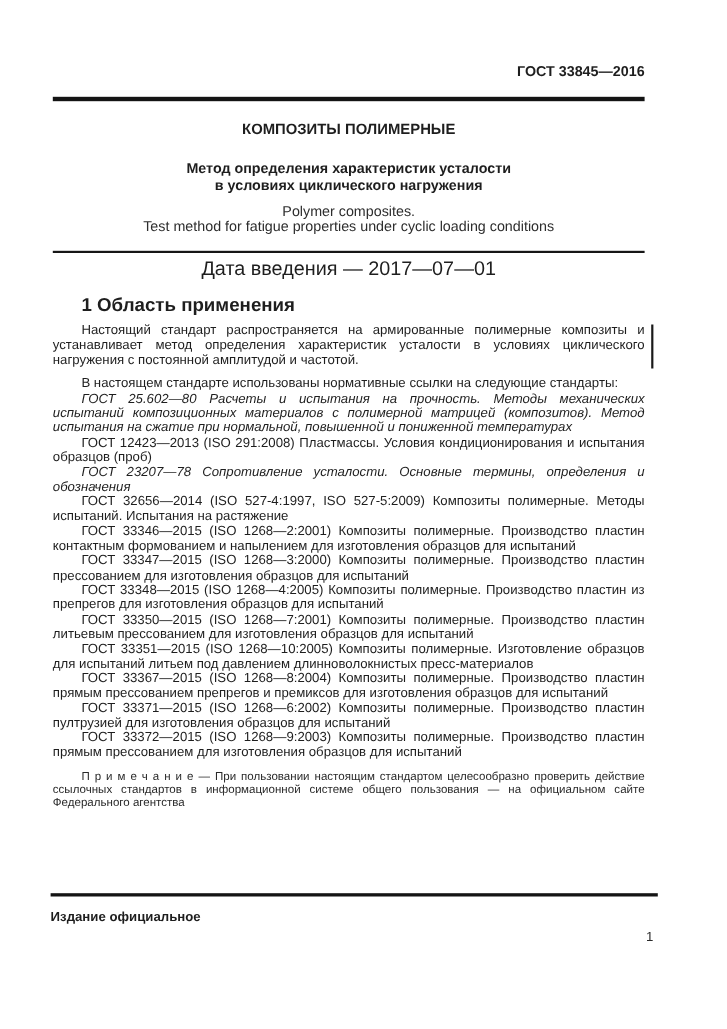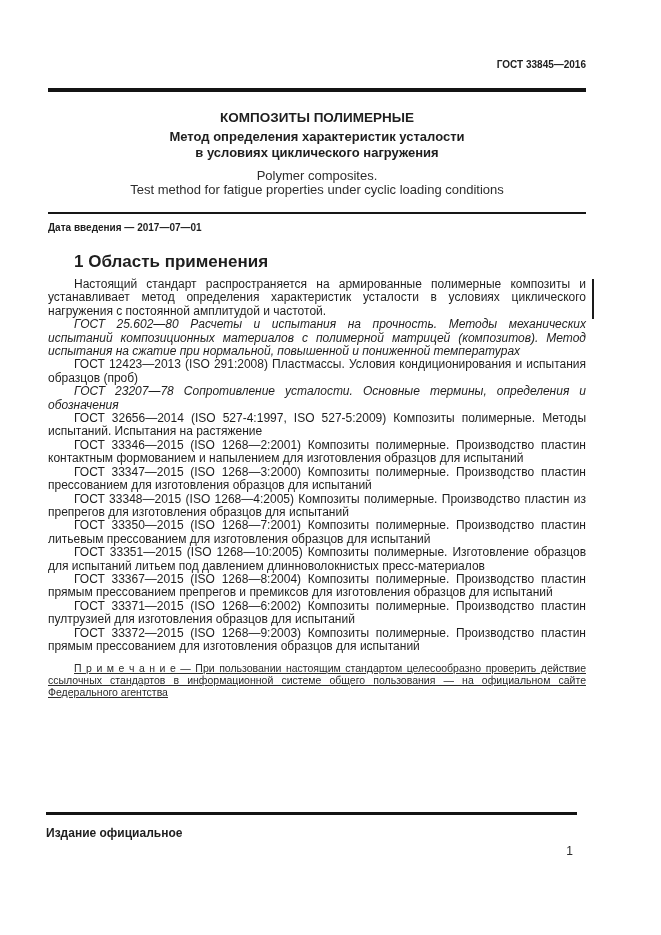--- a/index.html
+++ b/index.html
@@ -11,21 +11,21 @@
     background: #ffffff;
     font-family: "Liberation Sans", sans-serif;
     color: #1e1e1e;
     padding: 0 75px 0 48px;
     overflow: hidden;
   }
   .doc-number {
     padding-top: 57px;
     text-align: right;
     font-weight: bold;
-    font-size: 10px;
+    font-size: 13px;
     line-height: 15px;
   }
   .standard-type {
     margin-top: 27px;
     font-weight: bold;
     font-size: 13px;
     line-height: 14px;
     letter-spacing: 10px;
     word-spacing: 10px;
     white-space: nowrap;
@@ -38,43 +38,43 @@
     background: #141414;
   }
   .title-ru {
     margin-top: 18px;
     text-align: center;
     font-weight: bold;
     font-size: 13.5px;
     line-height: 15px;
   }
   .subtitle-ru {
-    margin-top: 4px;
+    margin-top: 20px;
     text-align: center;
     font-weight: bold;
     font-size: 13px;
     line-height: 16px;
   }
   .title-en {
     margin-top: 8px;
     text-align: center;
     font-size: 13px;
     line-height: 13.5px;
     color: #2d2d2d;
   }
   .rule-thin {
     margin-top: 16px;
     height: 2px;
     background: #161616;
   }
   .intro-date {
     margin-top: 7px;
-    text-align: left;
-    font-weight: bold;
-    font-size: 10px;
+    text-align: center;
+    font-weight: normal;
+    font-size: 18px;
     line-height: 14px;
   }
   h2.sec-heading {
     font-size: 17px;
     line-height: 16px;
     font-weight: bold;
     margin-left: 26px;
   }
   .h-s1 { margin-top: 19px; }
   .h-s2 { margin-top: 17px; }
@@ -95,27 +95,26 @@
   }
   .sec2-intro { margin-top: 8px; }
   .italic { font-style: italic; }
   .note {
     margin-top: 9px;
     font-size: 10.5px;
     line-height: 12px;
     text-align: justify;
     text-indent: 26px;
     color: #2a2a2a;
-    text-decoration: underline;
   }
   .footer {
     position: absolute;
     top: 812px;
     left: 46px;
-    right: 84px;
+    right: 63px;
   }
   .rule-footer { height: 3px; background: #141414; }
   .edition {
     margin-top: 11px;
     font-weight: bold;
     font-size: 12px;
     line-height: 14px;
   }
   .page-num {
     position: absolute;
@@ -153,20 +152,21 @@
   <div class="intro-date">Дата введения — 2017—07—01</div>
 
   <h2 class="sec-heading h-s1">1 Область применения</h2>
 
   <div class="p1-wrap">
     <p class="body-p">Настоящий стандарт распространяется на армированные полимерные композиты и устанавливает метод определения характеристик усталости в условиях циклического нагружения с постоянной амплитудой и частотой.</p>
     <div class="change-bar"></div>
   </div>
 
 
+  <p class="body-p sec2-intro">В настоящем стандарте использованы нормативные ссылки на следующие стандарты:</p>
 
   <div id="refs">
       <p class="body-p italic">ГОСТ 25.602—80 Расчеты и испытания на прочность. Методы механических испытаний композиционных материалов с полимерной матрицей (композитов). Метод испытания на сжатие при нормальной, повышенной и пониженной температурах</p>
       <p class="body-p">ГОСТ 12423—2013 (ISO 291:2008) Пластмассы. Условия кондиционирования и испытания образцов (проб)</p>
       <p class="body-p italic">ГОСТ 23207—78 Сопротивление усталости. Основные термины, определения и обозначения</p>
       <p class="body-p">ГОСТ 32656—2014 (ISO 527-4:1997, ISO 527-5:2009) Композиты полимерные. Методы испытаний. Испытания на растяжение</p>
       <p class="body-p">ГОСТ 33346—2015 (ISO 1268—2:2001) Композиты полимерные. Производство пластин контактным формованием и напылением для изготовления образцов для испытаний</p>
       <p class="body-p">ГОСТ 33347—2015 (ISO 1268—3:2000) Композиты полимерные. Производство пластин прессованием для изготовления образцов для испытаний</p>
       <p class="body-p">ГОСТ 33348—2015 (ISO 1268—4:2005) Композиты полимерные. Производство пластин из препрегов для изготовления образцов для испытаний</p>
       <p class="body-p">ГОСТ 33350—2015 (ISO 1268—7:2001) Композиты полимерные. Производство пластин литьевым прессованием для изготовления образцов для испытаний</p>

